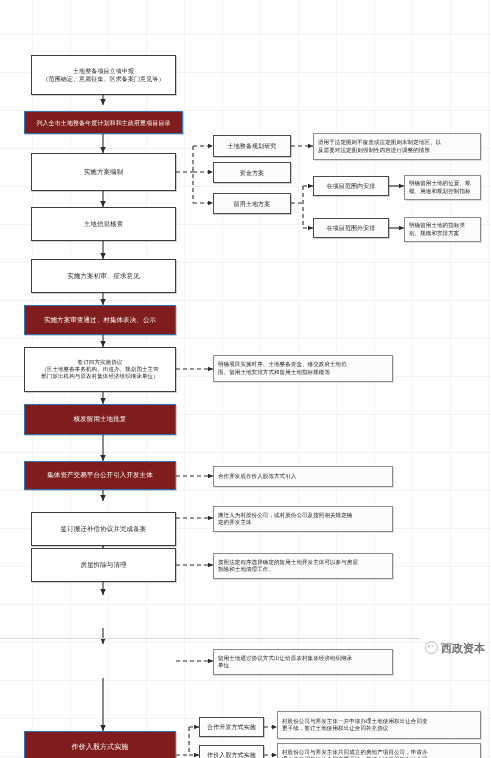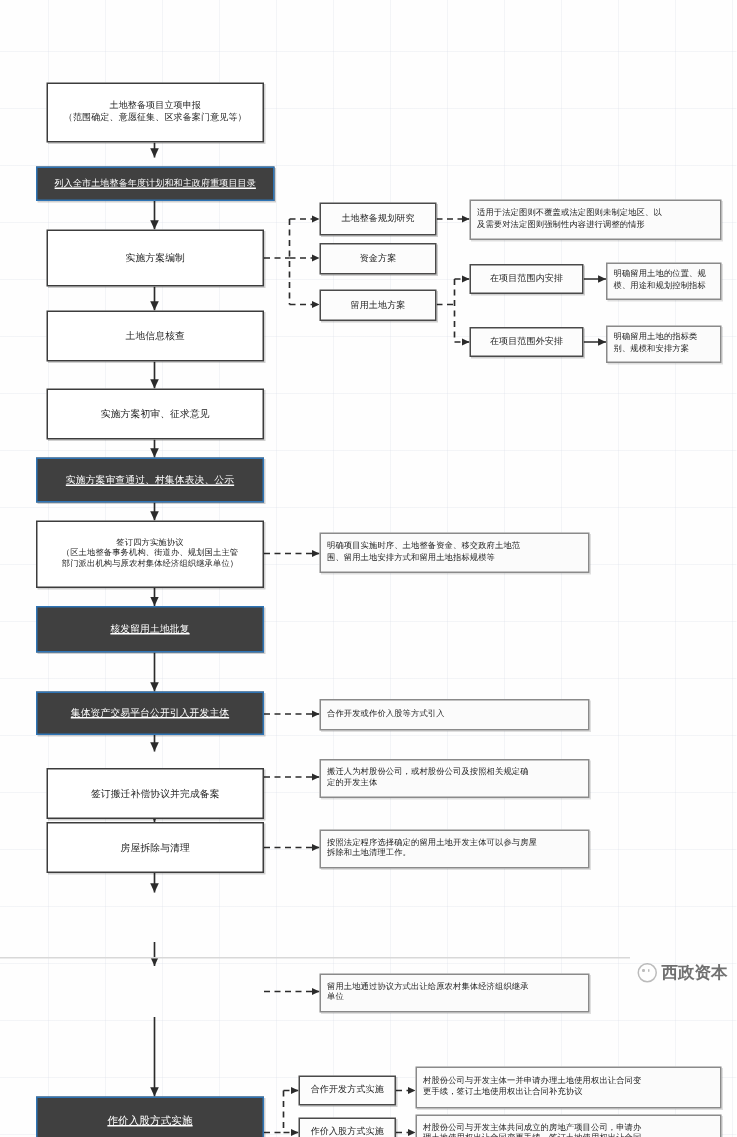--- a/index.html
+++ b/index.html
@@ -40,24 +40,23 @@
     border:1px solid #3c3c3c;
     background:#ffffff;
     color:#1d1d1d;
     line-height:1.28;
     letter-spacing:.1px;
     padding:1px 3px;
     white-space:pre-line;
     box-shadow:1px 1px 0 rgba(0,0,0,.18);
   }
   .node.blue{
-    background:#404040;
+    background:#7f1d1d;
     border-color:#2E74B5;
     color:#ffffff;
-    text-decoration:underline;
   }
   .node.note{
     border:1px solid #8a8a8a;
     background:#fbfbfb;
     justify-content:flex-start;
     text-align:left;
     padding:2px 4px;
     color:#222;
     box-shadow:1px 1px 0 rgba(0,0,0,.12);
   }
@@ -66,21 +65,21 @@
     border-color:#4a4a4a;
   }
   .f55{font-size:5.5px;}
   .f6{font-size:6px;}
   .f65{font-size:6.5px;}
   .f7{font-size:7px;}
 
   #watermark{
     position:absolute;
     right:6px;bottom:10px;
-    display:flex;align-items:center;gap:3px;
+    display:flex;align-items:flex-start;gap:3px;
     color:#3a3a3a;
     font-size:11px;
     font-weight:bold;
     opacity:.72;
   }
   #watermark .wc{
     width:11px;height:11px;border-radius:50%;
     border:1.2px solid #666;
     position:relative;opacity:.6;
   }

